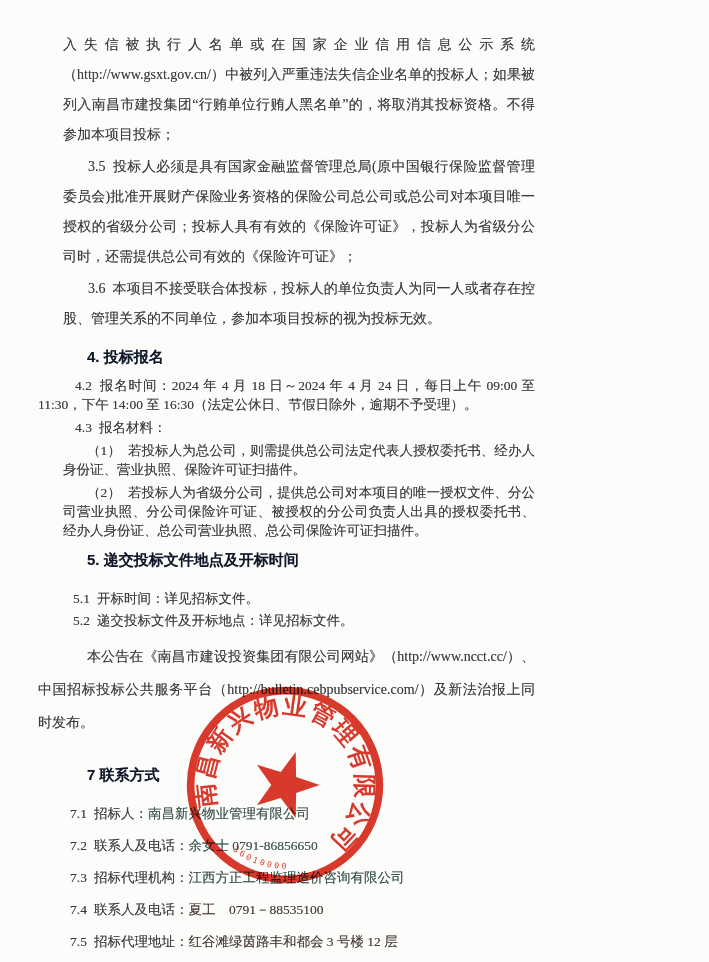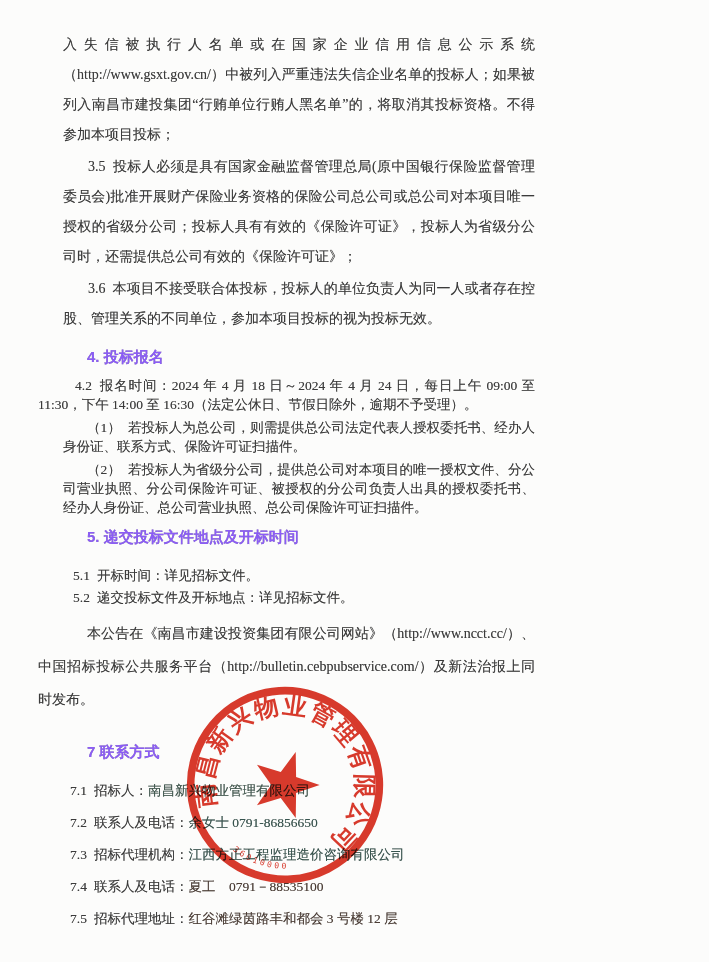--- a/index.html
+++ b/index.html
@@ -9,21 +9,21 @@
     font-family:"Liberation Serif","DejaVu Serif",serif;
     color:#3b3b3b;
   }
   .page{position:absolute;left:0;top:0;width:597px;height:962px;
     padding:30px 62px 0 63px;box-sizing:border-box;}
   .para{margin:0;font-size:14px;line-height:30px;text-align:justify;
     text-shadow:0 0 .4px rgba(40,40,40,.45);}
   .clause{text-indent:25px;margin-top:2px;}
   .num{margin-right:7px;}
   h2.sec{font-family:"Liberation Sans","DejaVu Sans",sans-serif;font-weight:700;
-    font-size:15px;color:#8b5cf6;margin:13px 0 9px 24px;line-height:20px;
+    font-size:15px;color:#0f172a;margin:13px 0 9px 24px;line-height:20px;
     text-shadow:0 0 .4px rgba(0,0,0,.4);}
   h2.h5m{margin-top:10px;}
   h2.h6m{margin-top:18px;}
   h2.h7m{margin-top:26px;margin-bottom:0;}
   .item{font-size:13.5px;line-height:19px;margin:4px 0;text-align:justify;
     text-indent:12px;text-shadow:0 0 .4px rgba(40,40,40,.45);}
   .item.hang{margin-left:-25px;text-indent:37px;}
   .item.mat{text-indent:24px;}
   .s5item{font-size:13.5px;line-height:18px;margin:0;text-indent:10px;
     text-shadow:0 0 .4px rgba(40,40,40,.45);}
@@ -54,22 +54,23 @@
 
   <p class="para clause"><span class="num">3.5</span><span>投标人必须是具有国家金融监督管理总局(原中国银行保险监督管理委员会)批准开展财产保险业务资格的保险公司总公司或总公司对本项目唯一授权的省级分公司；投标人具有有效的《保险许可证》，投标人为省级分公司时，还需提供总公司有效的《保险许可证》；</span></p>
 
   <p class="para clause"><span class="num">3.6</span><span>本项目不接受联合体投标，投标人的单位负责人为同一人或者存在控股、管理关系的不同单位，参加本项目投标的视为投标无效。</span></p>
 
   <h2 class="sec">4. 投标报名</h2>
 
 
   <p class="item hang"><span class="num">4.2</span><span>报名时间：2024 年 4 月 18 日～2024 年 4 月 24 日，每日上午 09:00 至 11:30，下午 14:00 至 16:30（法定公休日、节假日除外，逾期不予受理）。</span></p>
 
+  <p class="item"><span class="num">4.3</span><span>报名材料：</span></p>
 
-  <p class="item mat"><span class="num">（1）</span><span>若投标人为总公司，则需提供总公司法定代表人授权委托书、经办人身份证、联系方式、保险许可证扫描件。</span></p>
+  <p class="item mat"><span class="num">（1）</span><span>若投标人为总公司，则需提供总公司法定代表人授权委托书、经办人身份证、营业执照、保险许可证扫描件。</span></p>
 
   <p class="item mat"><span class="num">（2）</span><span>若投标人为省级分公司，提供总公司对本项目的唯一授权文件、分公司营业执照、分公司保险许可证、被授权的分公司负责人出具的授权委托书、经办人身份证、总公司营业执照、总公司保险许可证扫描件。</span></p>
 
   <h2 class="sec h5m">5. 递交投标文件地点及开标时间</h2>
 
   <p class="s5item s5a"><span class="num">5.1</span><span>开标时间：详见招标文件。</span></p>
 
   <p class="s5item s5b"><span class="num">5.2</span><span>递交投标文件及开标地点：详见招标文件。</span></p>
 
 

